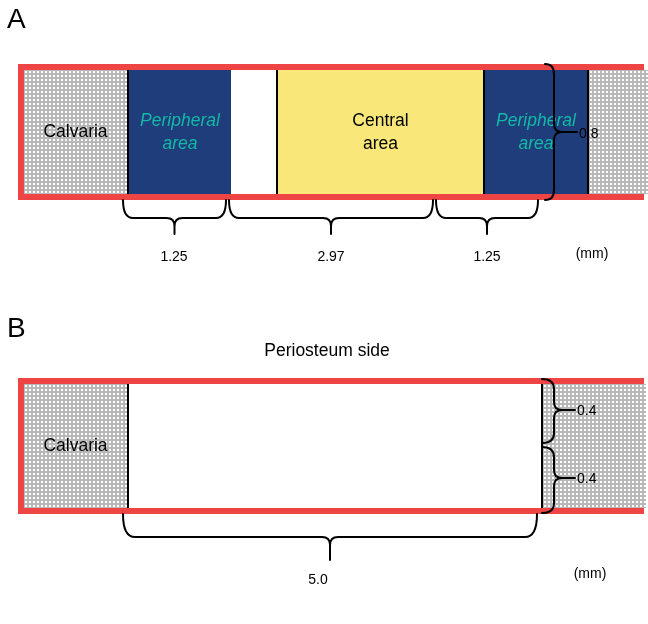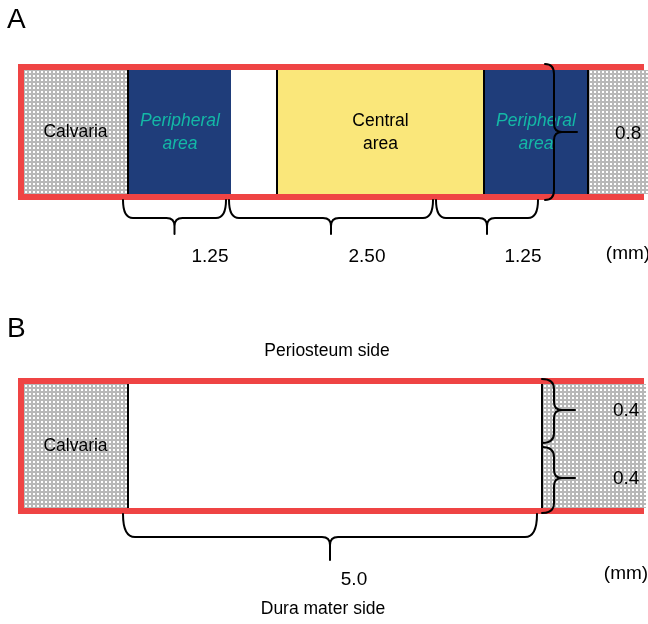--- a/index.html
+++ b/index.html
@@ -44,25 +44,24 @@
   .seg-label{
     font-size:17.5px;
     line-height:1.32;
   }
   .wrap-narrow{width:92px;}
   .layer-col{display:flex;flex-direction:column;}
   .layer-orange{height:65px;background:#fcb305;}
   .layer-black{flex:1;background:#000000;}
   .dim-label{
     position:absolute;
-    font-size:19px;
+    font-size:14px;
     line-height:20px;
     transform:translateX(-50%);
     white-space:nowrap;
-    margin-left:36px;
   }
   .dim-label.left-align{transform:none;}
   .side-text{
     position:absolute;
     font-size:17.5px;
     line-height:19px;
     transform:translateX(-50%);
     white-space:nowrap;
     text-align:center;
   }
@@ -92,21 +91,21 @@
     <div class="seg yellow" style="flex:0 0 207px;">
       <span class="seg-label wrap-narrow">Central area</span>
     </div>
     <div class="seg blue" style="flex:0 0 104px;">
       <span class="seg-label wrap-narrow">Peripheral area</span>
     </div>
     <div class="seg stipple" style="flex:0 0 104px;"></div>
   </div>
 
   <div class="dim-label" style="left:174px;top:246px;">1.25</div>
-  <div class="dim-label" style="left:331px;top:246px;">2.50</div>
+  <div class="dim-label" style="left:331px;top:246px;">2.97</div>
   <div class="dim-label" style="left:487px;top:246px;">1.25</div>
   <div class="dim-label" style="left:592px;top:243px;">(mm)</div>
   <div class="dim-label left-align" style="left:579px;top:123px;">0.8</div>
 
   <div class="panel-letter" style="left:7px;top:314px;">B</div>
 
   <div class="side-text" style="left:327px;top:341px;">Periosteum side</div>
 
   <div class="bar" style="top:378px;">
     <div class="seg stipple" style="flex:0 0 103px;">
@@ -117,21 +116,20 @@
       <div class="layer-black"></div>
     </div>
     <div class="seg stipple" style="flex:0 0 105px;"></div>
   </div>
 
   <div class="dim-label left-align" style="left:577px;top:400px;">0.4</div>
   <div class="dim-label left-align" style="left:577px;top:468px;">0.4</div>
   <div class="dim-label" style="left:318px;top:569px;">5.0</div>
   <div class="dim-label" style="left:590px;top:563px;">(mm)</div>
 
-  <div class="side-text" style="left:323px;top:599px;">Dura mater side</div>
 
   <svg class="annot" width="648" height="624" viewBox="0 0 648 624">
 
     <path d="M123,200 Q123,218 133,218 L166.5,218 Q174.5,218 174.5,226 L174.5,234 M226,200 Q226,218 216,218 L182.5,218 Q174.5,218 174.5,226"></path>
     <path d="M229,200 Q229,218 239,218 L323,218 Q331,218 331,226 L331,234 M433,200 Q433,218 423,218 L339,218 Q331,218 331,226"></path>
     <path d="M436,200 Q436,218 446,218 L479,218 Q487,218 487,226 L487,234 M538,200 Q538,218 528,218 L495,218 Q487,218 487,226"></path>
 
     <path d="M545,64 Q554,64 554,74 L554,124 Q554,132 562,132 L577,132 M545,200 Q554,200 554,190 L554,140 Q554,132 562,132"></path>
 
     <path d="M542,379 Q554,379 554,389 L554,402 Q554,410 562,410 L575,410 M542,443 Q554,443 554,433 L554,418 Q554,410 562,410"></path>

